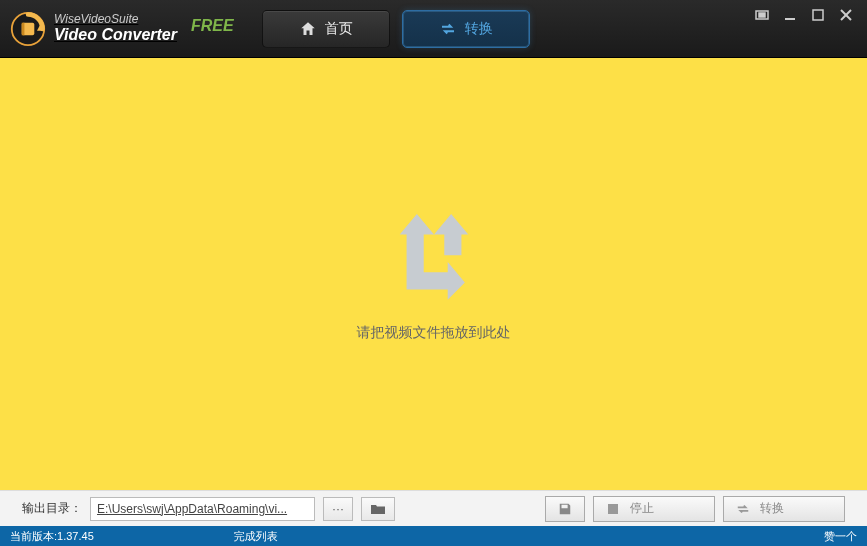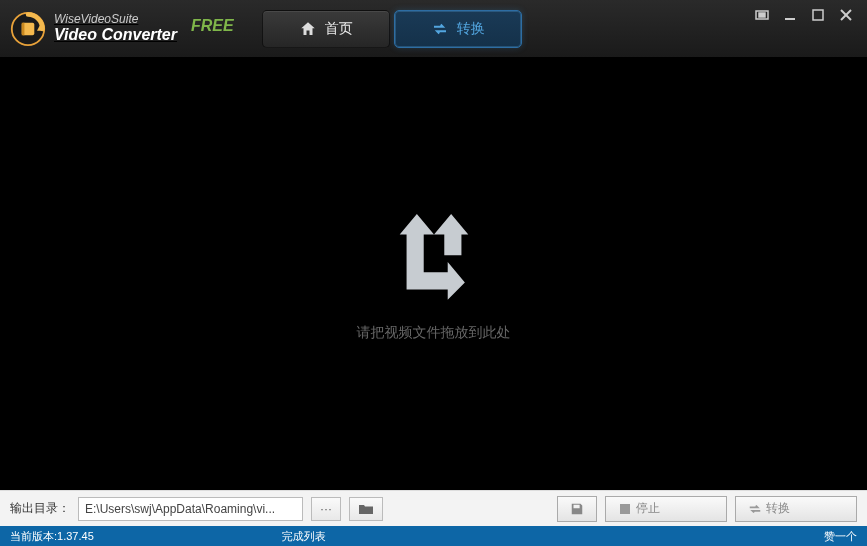--- a/index.html
+++ b/index.html
@@ -6,45 +6,45 @@
 body { width: 867px; height: 546px; background: #fff; overflow: hidden; }
 
 .titlebar { height: 58px; background: linear-gradient(#2a2a2a, #1a1a1a); border-bottom: 1px solid #000; display: flex; align-items: center; padding: 0 8px 0 10px; }
 .logo-area { display: flex; align-items: center; gap: 8px; }
 .logo-icon { width: 36px; height: 36px; }
 .logo-text { display: flex; flex-direction: column; line-height: 1.1; text-decoration: underline; }
 .logo-line1 { color: #ccc; font-size: 12px; font-style: italic; }
 .logo-line2 { color: #fff; font-size: 16px; font-weight: bold; font-style: italic; }
 .free-badge { color: #7fb64a; font-size: 16px; font-weight: bold; font-style: italic; margin-left: 6px; align-self: flex-start; margin-top: 6px; }
 
-.nav-tabs { display: flex; gap: 4px; margin-left: 28px; }
+.nav-tabs { display: flex; gap: 12px; margin-left: 28px; }
 .nav-tab { width: 128px; height: 38px; border-radius: 5px; display: flex; align-items: center; justify-content: center; gap: 8px; color: #eee; font-size: 14px; cursor: pointer; border: 1px solid rgba(0,0,0,0.6); background: linear-gradient(#3a3a3a,#262626); box-shadow: inset 0 1px 0 rgba(255,255,255,0.08); }
 .nav-tab.active { background: linear-gradient(#1a3a56,#14314a); border: 1px solid #2d6da3; box-shadow: inset 0 0 0 1px rgba(80,160,220,0.3), 0 0 6px rgba(60,140,200,0.25); color: #53a6e0; }
 .nav-tab svg { width: 18px; height: 18px; }
 
 .win-controls { margin-left: auto; display: flex; gap: 10px; align-items: center; padding-right: 4px; margin-top: -28px; }
 .win-btn { width: 18px; height: 18px; display: flex; align-items: center; justify-content: center; cursor: pointer; color: #ccc; }
 .win-btn svg { width: 14px; height: 14px; }
 
-.content { height: 432px; background: #000000; display: flex; flex-direction: column; align-items: center; justify-content: center; }
+.content { height: 432px; background: #fde047; display: flex; flex-direction: column; align-items: center; justify-content: center; }
 .drop-icon { width: 120px; height: 100px; margin-bottom: 18px; }
 .drop-text { color: #666; font-size: 14px; }
 
-.bottom-bar { height: 36px; background: #f3f3f3; border-top: 1px solid #ddd; display: flex; align-items: center; padding: 0 10px; gap: 8px; font-size: 12px; color: #333; }
+.bottom-bar { height: 36px; background: #f3f3f3; border-top: 1px solid #ddd; display: flex; align-items: center; padding: 0 22px; gap: 8px; font-size: 12px; color: #333; }
 .out-label { color: #333; }
-.out-path { width: 225px; height: 24px; border: 1px solid #bbb; background: #fff; padding: 0 6px; display: flex; align-items: center; color: #444; overflow: hidden; white-space: nowrap; }
+.out-path { width: 225px; height: 24px; border: 1px solid #bbb; background: #fff; padding: 0 6px; display: flex; align-items: center; color: #444; overflow: hidden; white-space: nowrap; text-decoration: underline; }
 .small-btn { height: 24px; border: 1px solid #bbb; background: linear-gradient(#fafafa,#e8e8e8); display: flex; align-items: center; justify-content: center; cursor: pointer; color: #555; }
 .small-btn.w28 { width: 30px; }
 .small-btn.w32 { width: 34px; }
 .spacer { flex: 1; }
-.action-btn { width: 122px; height: 26px; border: 1px solid #aaa; background: linear-gradient(#fafafa,#e4e4e4); display: flex; align-items: center; gap: 4px; padding: 0 12px; color: #888; cursor: pointer; }
+.action-btn { width: 122px; height: 26px; border: 1px solid #aaa; background: linear-gradient(#fafafa,#e4e4e4); display: flex; align-items: center; gap: 10px; padding: 0 12px; color: #888; cursor: pointer; }
 .action-btn.single { width: 40px; justify-content: center; padding: 0; }
 .action-btn svg { width: 14px; height: 14px; }
 
-.statusbar { height: 20px; background: #0d66a6; color: #fff; display: flex; align-items: center; font-size: 11px; padding: 0 10px; gap: 48px; }
+.statusbar { height: 20px; background: #0d66a6; color: #fff; display: flex; align-items: center; font-size: 11px; padding: 0 10px; }
 .status-item { margin-right: 140px; }
 .status-right { margin-left: auto; }
 </style>
 </head>
 <body>
 
 <div class="titlebar">
   <div class="logo-area">
     <svg class="logo-icon" viewBox="0 0 40 40">
       <circle cx="20" cy="20" r="18" fill="#1a1a1a" stroke="#e8a23a" stroke-width="2"></circle>

